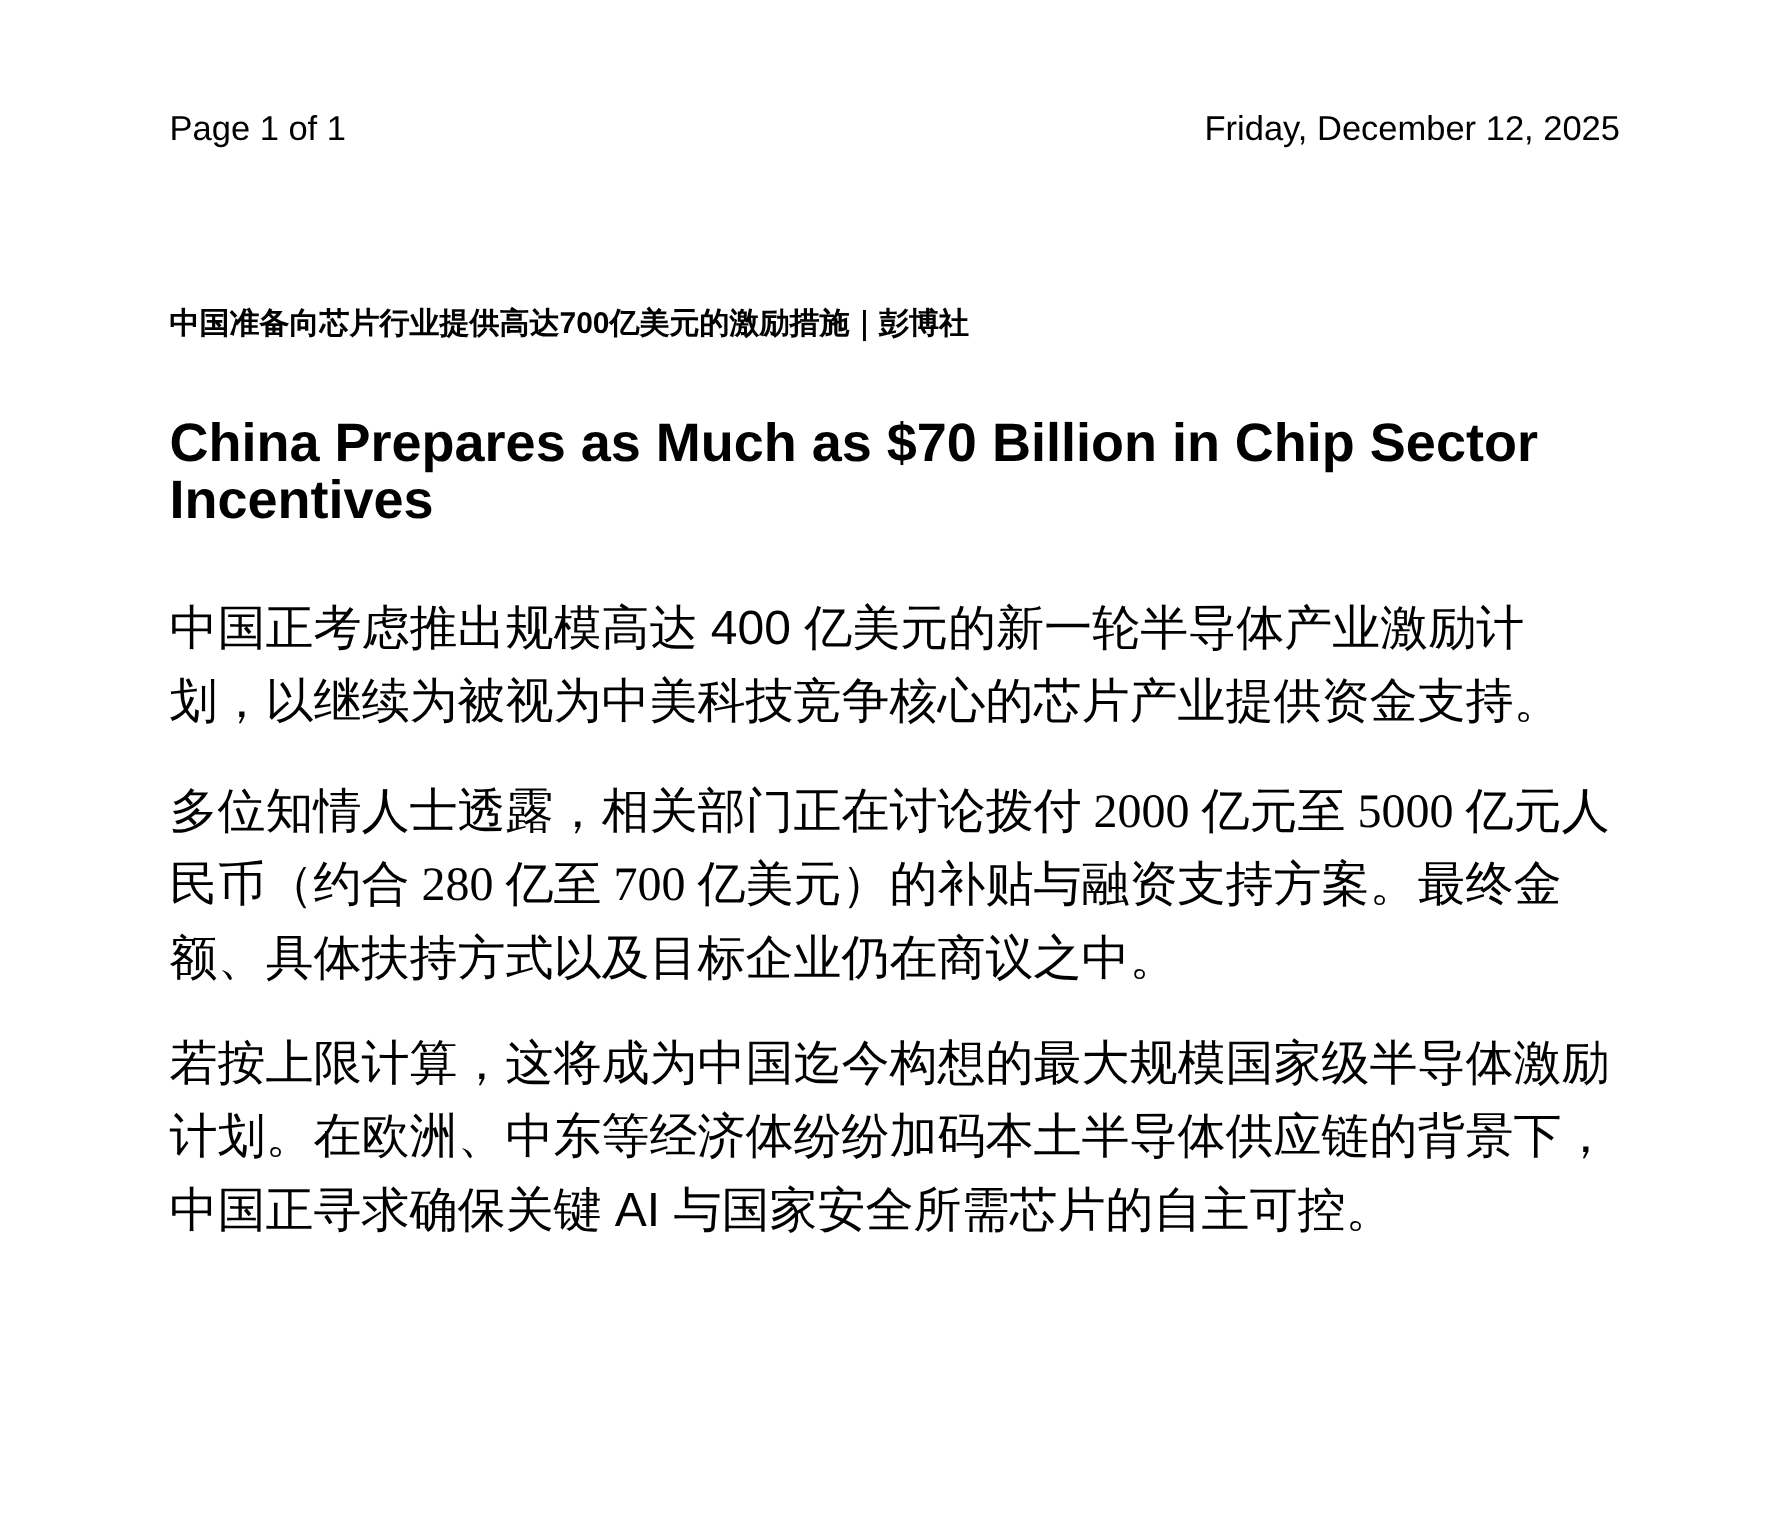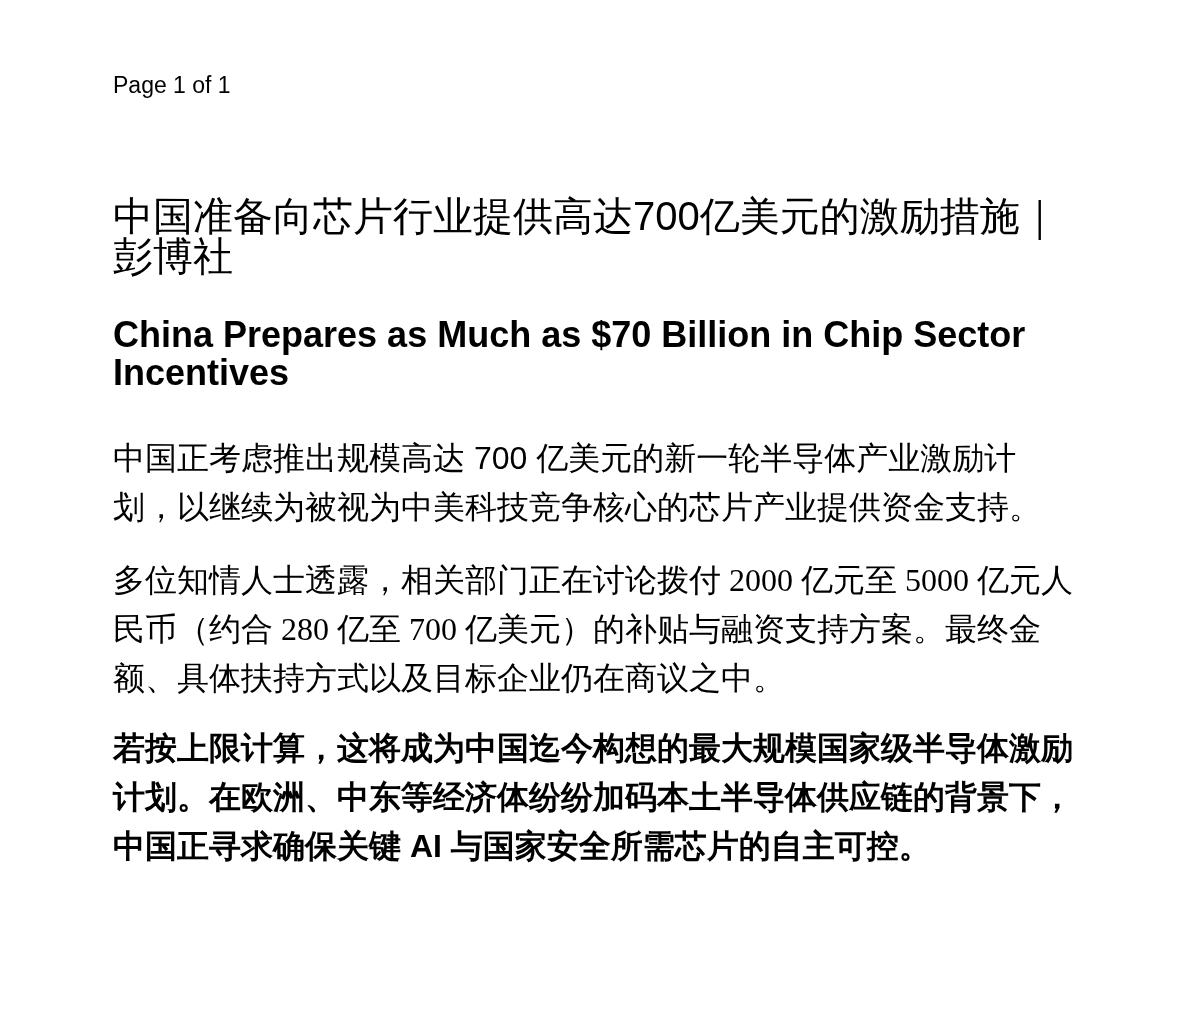--- a/index.html
+++ b/index.html
@@ -22,56 +22,57 @@
   }
   .page-header {
     display: flex;
     justify-content: space-between;
     align-items: baseline;
     font-size: 23px;
     line-height: 30px;
     font-weight: 400;
   }
   .title-zh {
-    font-size: 40px;
+    font-size: 20px;
     line-height: 40px;
-    font-weight: 400;
+    font-weight: 700;
     margin: 96px 0 0 0;
   }
   .title-en {
     font-size: 36px;
     line-height: 38px;
     font-weight: 700;
     margin: 40px 0 0 0;
   }
   .body-para {
     font-size: 32px;
     line-height: 49px;
     font-weight: 400;
     margin: 0;
     text-align: left;
   }
   .p1 { margin-top: 42px; }
   .p2 { margin-top: 24px; font-family: Liberation Serif, serif; }
   .p3 { margin-top: 23px; }
-  .p4 { margin-top: 21px; font-weight: bold; }
+  .p4 { margin-top: 21px; }
 </style>
 </head>
 <body>
 
 <div class="page">
 
   <div class="page-header">
     <span>Page 1 of 1</span>
+    <span>Friday, December 12, 2025</span>
   </div>
 
   <h1 class="title-zh">中国准备向芯片行业提供高达700亿美元的激励措施｜彭博社</h1>
 
   <h2 class="title-en">China Prepares as Much as $70 Billion in Chip Sector Incentives</h2>
 
-  <p class="body-para p1">中国正考虑推出规模高达 700 亿美元的新一轮半导体产业激励计划，以继续为被视为中美科技竞争核心的芯片产业提供资金支持。</p>
+  <p class="body-para p1">中国正考虑推出规模高达 400 亿美元的新一轮半导体产业激励计划，以继续为被视为中美科技竞争核心的芯片产业提供资金支持。</p>
 
   <p class="body-para p2">多位知情人士透露，相关部门正在讨论拨付 2000 亿元至 5000 亿元人民币（约合 280 亿至 700 亿美元）的补贴与融资支持方案。最终金额、具体扶持方式以及目标企业仍在商议之中。</p>
 
 
   <p class="body-para p4">若按上限计算，这将成为中国迄今构想的最大规模国家级半导体激励计划。在欧洲、中东等经济体纷纷加码本土半导体供应链的背景下，中国正寻求确保关键 AI 与国家安全所需芯片的自主可控。</p>
 
 </div>
 
 </body></html>

